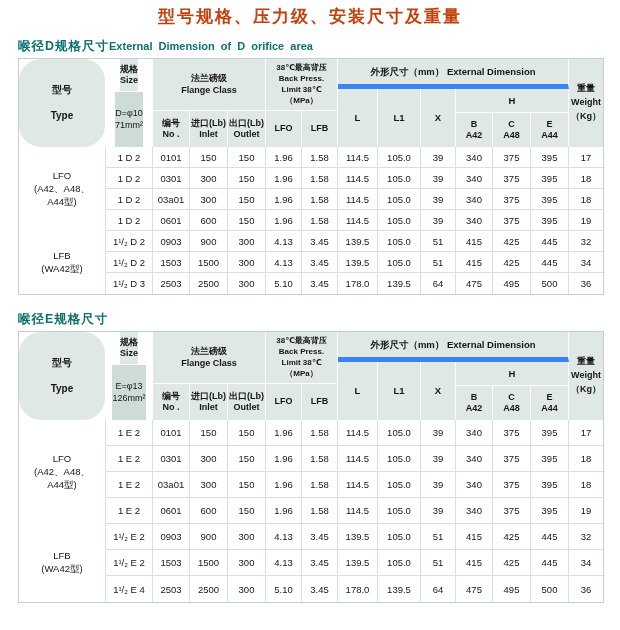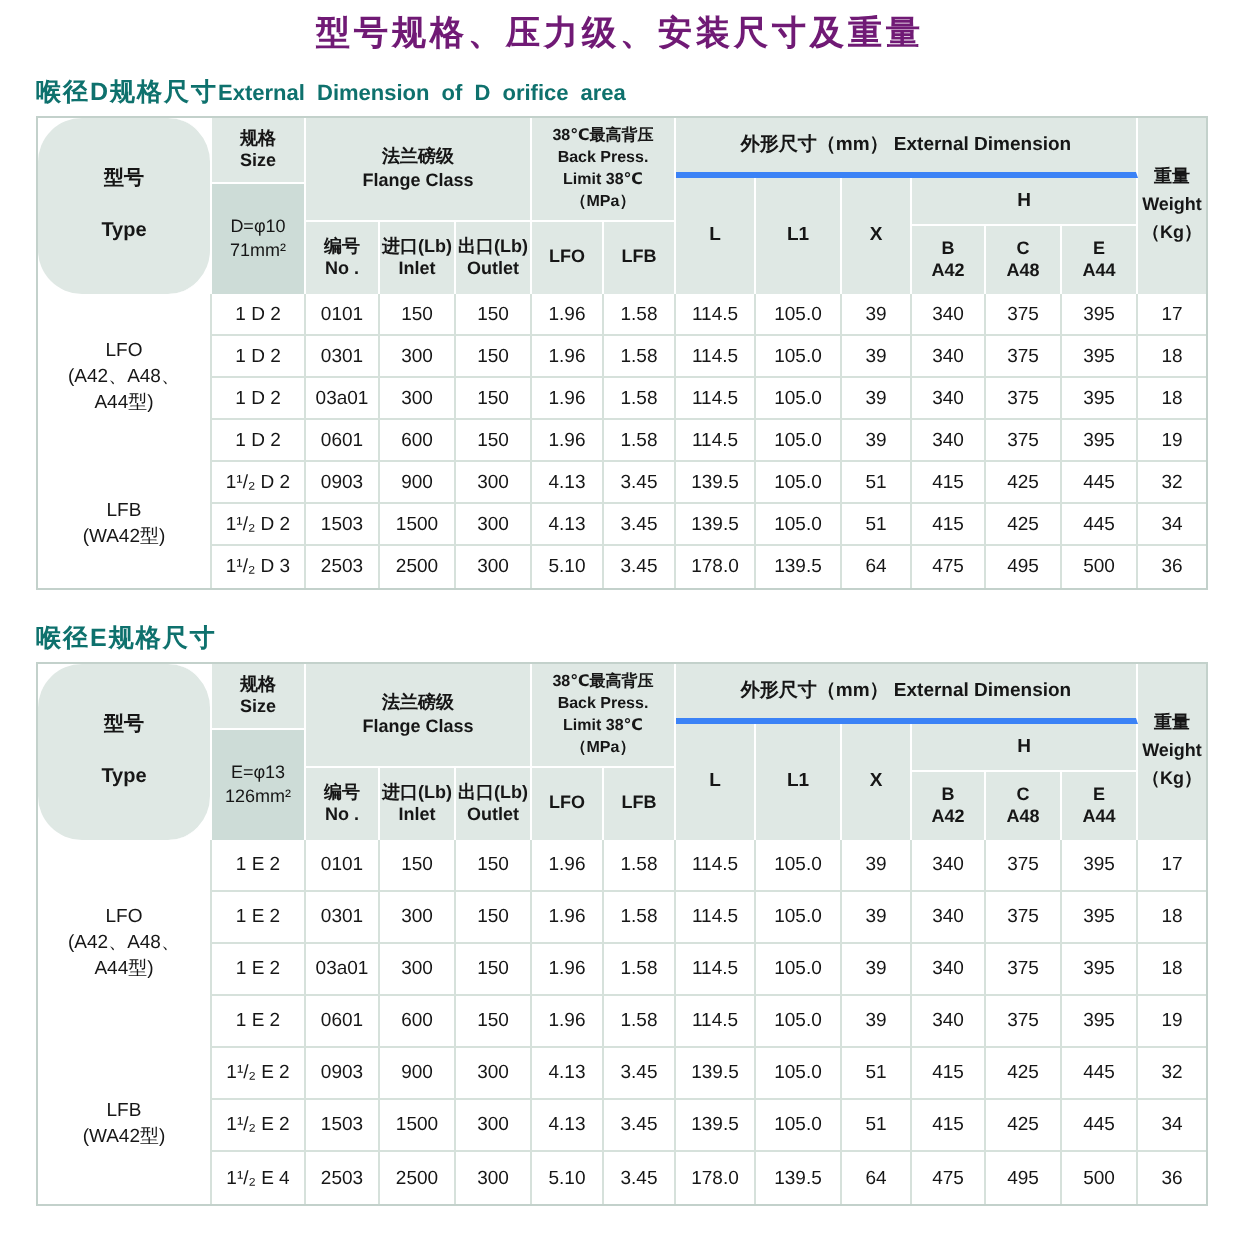--- a/index.html
+++ b/index.html
@@ -1,43 +1,43 @@
 <!DOCTYPE html>
 <html><head>
 <meta charset="utf-8">
 <style>
   html,body{margin:0;padding:0;background:#fff;}
   body{width:620px;height:630px;font-family:"Liberation Sans","DejaVu Sans",sans-serif;color:#161616;overflow:hidden;}
   .page{padding:6px 18px 0 18px;}
 
-  .title-zh{text-align:center;color:#701a75;font-weight:bold;font-size:17px;line-height:1.25;letter-spacing:2px;}
+  .title-zh{text-align:center;color:#c2410c;font-weight:bold;font-size:17px;line-height:1.25;letter-spacing:2px;}
   .title-en{text-align:center;color:#0e716d;font-weight:bold;font-size:19px;line-height:1.2;margin-top:1px;letter-spacing:0.2px;}
 
   .section-head{display:flex;align-items:baseline;gap:0;margin:11px 0 3px 0;}
   .section-zh{color:#0e716d;font-weight:bold;font-size:12.5px;letter-spacing:1px;}
   .section-en{color:#0e716d;font-weight:bold;font-size:11px;word-spacing:3px;}
 
   .table-wrap{border:1px solid #c3d1cb;width:584px;}
 
   
   .thead{display:flex;height:88px;background:#fff;}
   .thead *{box-sizing:border-box;}
   .h-cell{background:#dfe8e4;display:flex;align-items:center;justify-content:center;text-align:center;
           white-space:pre-line;font-size:9px;font-weight:bold;line-height:1.3;
           border-right:1px solid #fff;}
   .col-type{width:87px;height:88px;line-height:2.6;font-size:10px;border-radius:22px;}
-  .col-size{width:47px;display:flex;flex-direction:column;}
+  .col-size{width:47px;display:flex;flex-direction:column;align-items:center;}
   .size-top{height:38px;border-bottom:1px solid #fff;}
   .size-spec{height:64px;background:#cddcd7;font-weight:normal;font-size:9px;}
   .group{display:flex;flex-direction:column;}
   .g-flange{width:113px;}
   .g-bp{width:72px;}
   .g-dims{width:231px;}
   .top52{height:52px;border-bottom:1px solid #fff;}
-  .top30{height:30px;border-bottom:3px solid #3b82f6;font-size:9.5px;}
+  .top30{height:30px;border-bottom:5px solid #3b82f6;font-size:9.5px;}
   .bp-cell{font-size:8px;line-height:1.35;}
   .subrow{display:flex;}
   .sub36{height:36px;}
   .sub58{height:58px;}
   .w37{width:37px;}.w38{width:38px;}.w36{width:36px;}
   .w40{width:40px;}.w43{width:43px;}.w35{width:35px;}
   .tall{height:58px;font-size:9.5px;}
   .h-group{width:113px;display:flex;flex-direction:column;}
   .h-label{height:24px;border-bottom:1px solid #fff;font-size:9.5px;}
   .sub34{height:34px;}

